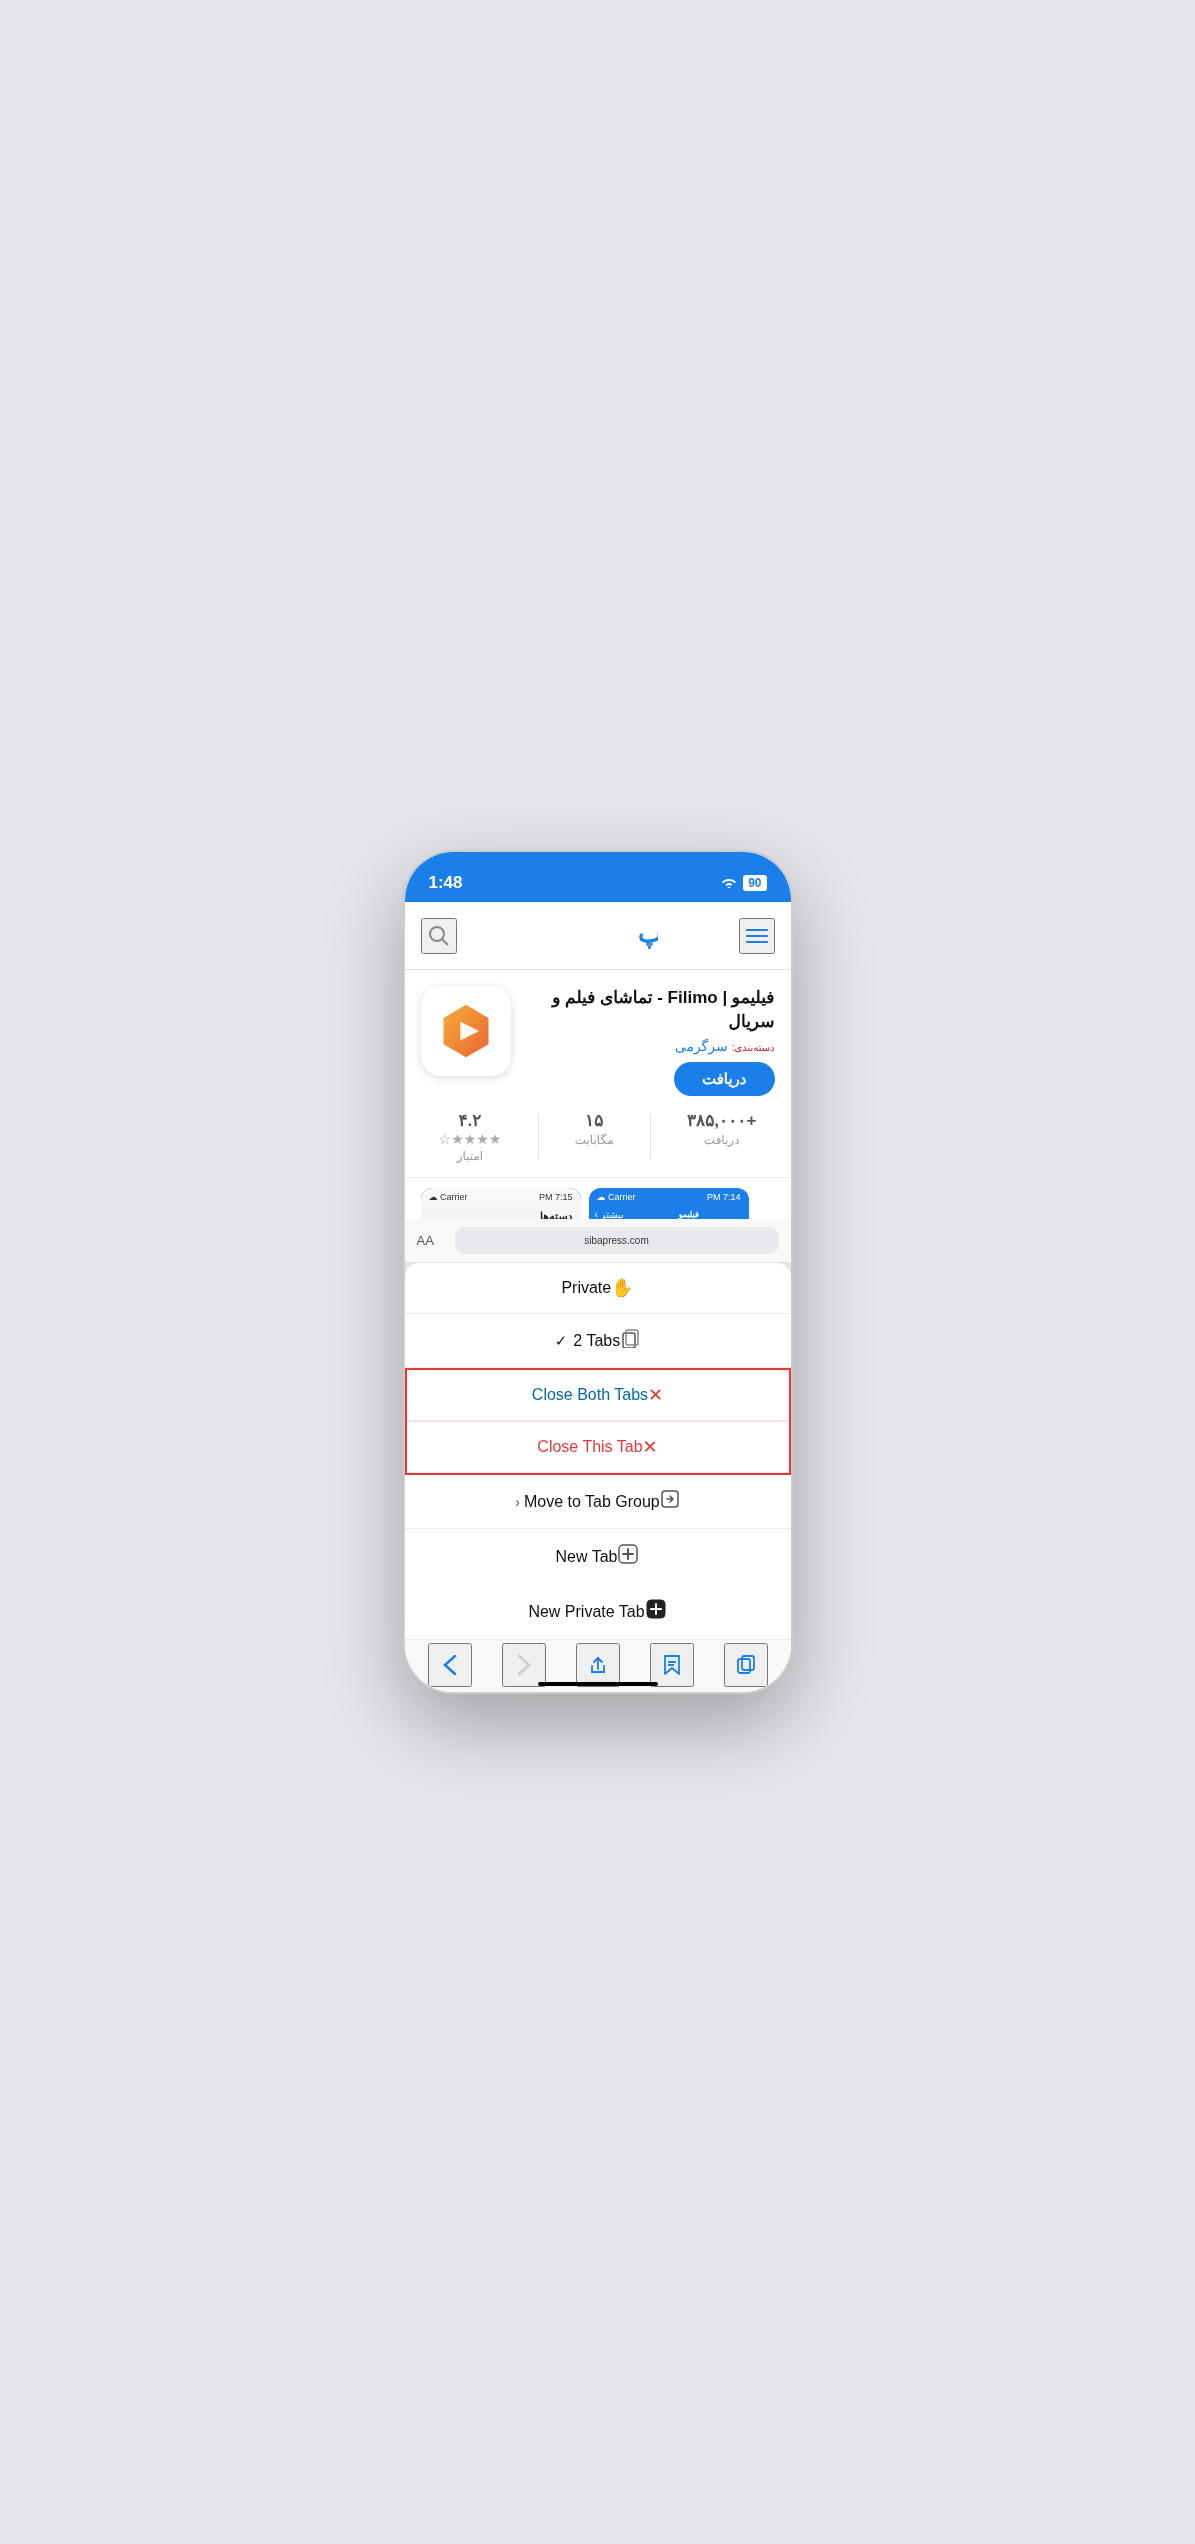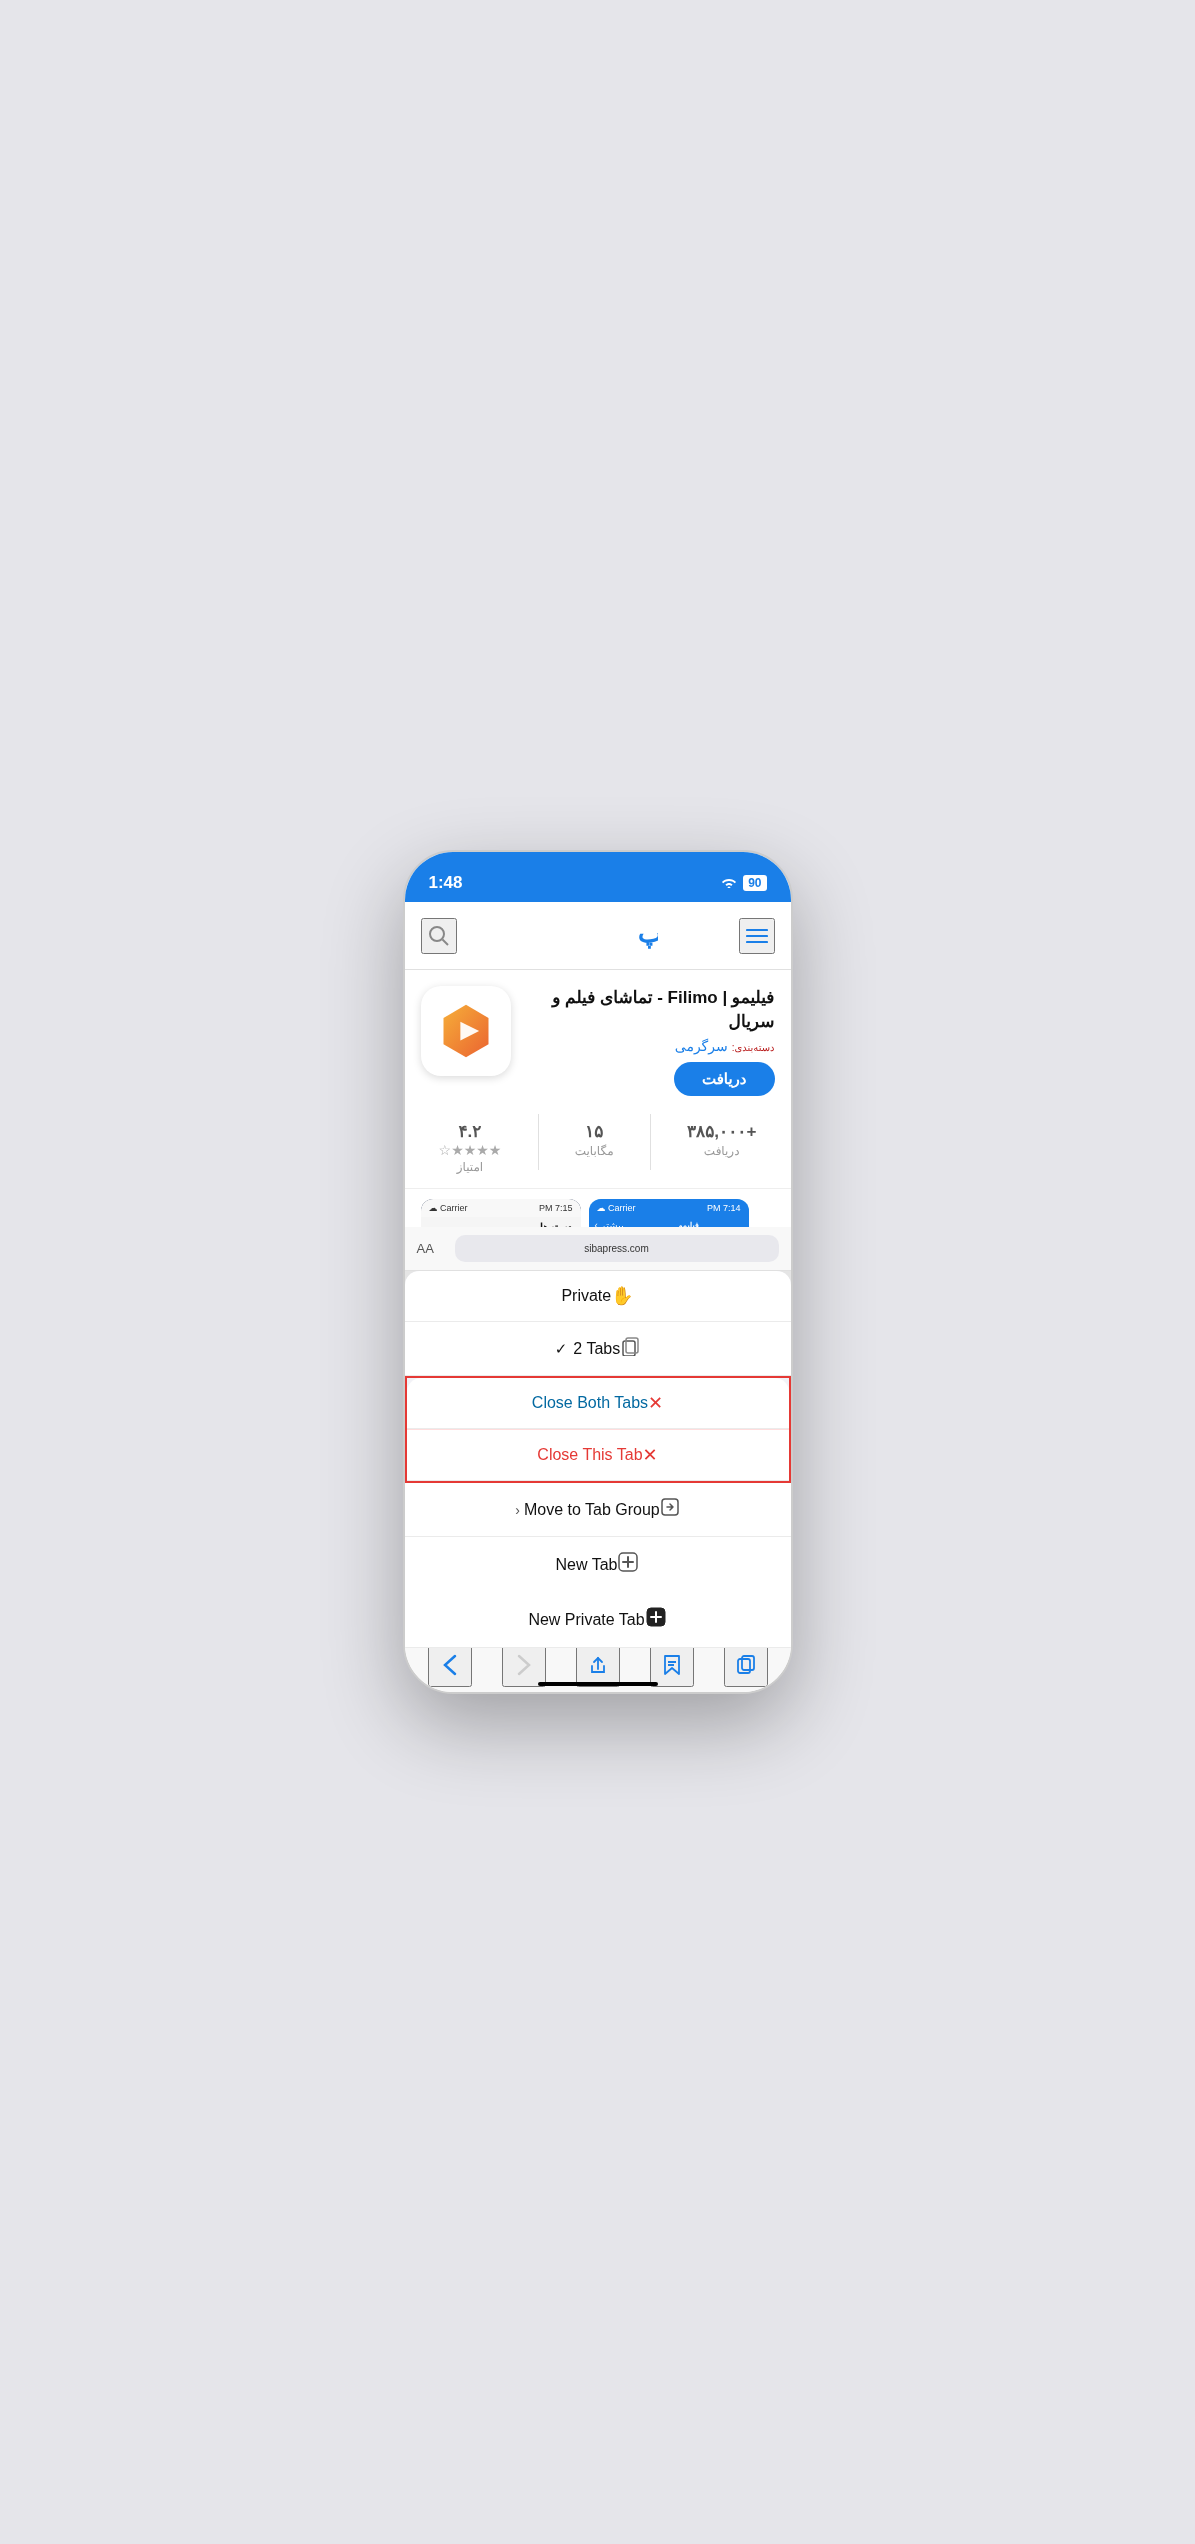--- a/index.html
+++ b/index.html
@@ -142,21 +142,20 @@
       border-bottom: 1px solid #eee;
       direction: rtl;
     }
     .stat-item {
       text-align: center;
     }
     .stat-value {
       font-size: 17px;
       font-weight: 600;
       color: #555;
-      margin-top: 11px;
     }
     .star-row {
       color: #aaa;
       font-size: 14px;
     }
     .stat-label {
       font-size: 12px;
       color: #999;
       margin-top: 2px;
     }
@@ -230,21 +229,21 @@
       border-radius: 16px;
       padding: 6px 14px;
       font-size: 10px;
       font-weight: 600;
       white-space: nowrap;
       direction: rtl;
     }
     
     .dropdown-overlay {
       position: absolute;
-      bottom: 0;
+      bottom: 8px;
       left: 0;
       right: 0;
       background: rgba(0,0,0,0.1);
       z-index: 10;
     }
     .dropdown-menu {
       background: #f2f2f7;
       border-radius: 14px 14px 0 0;
       overflow: hidden;
       margin: 0;

